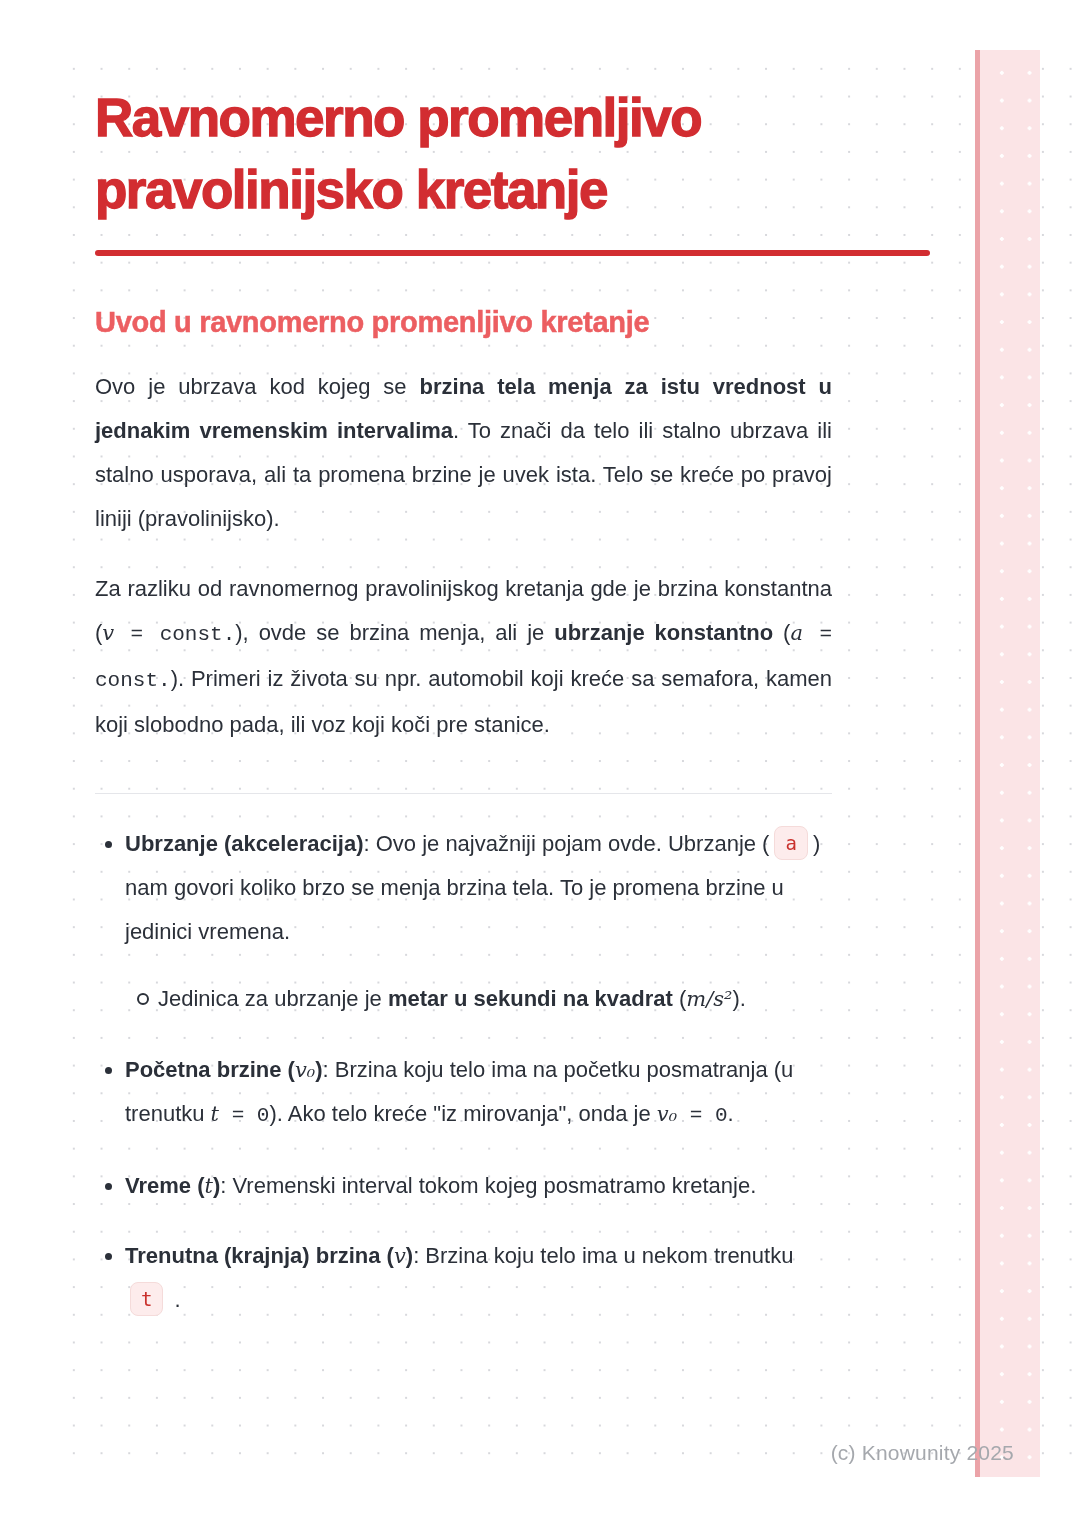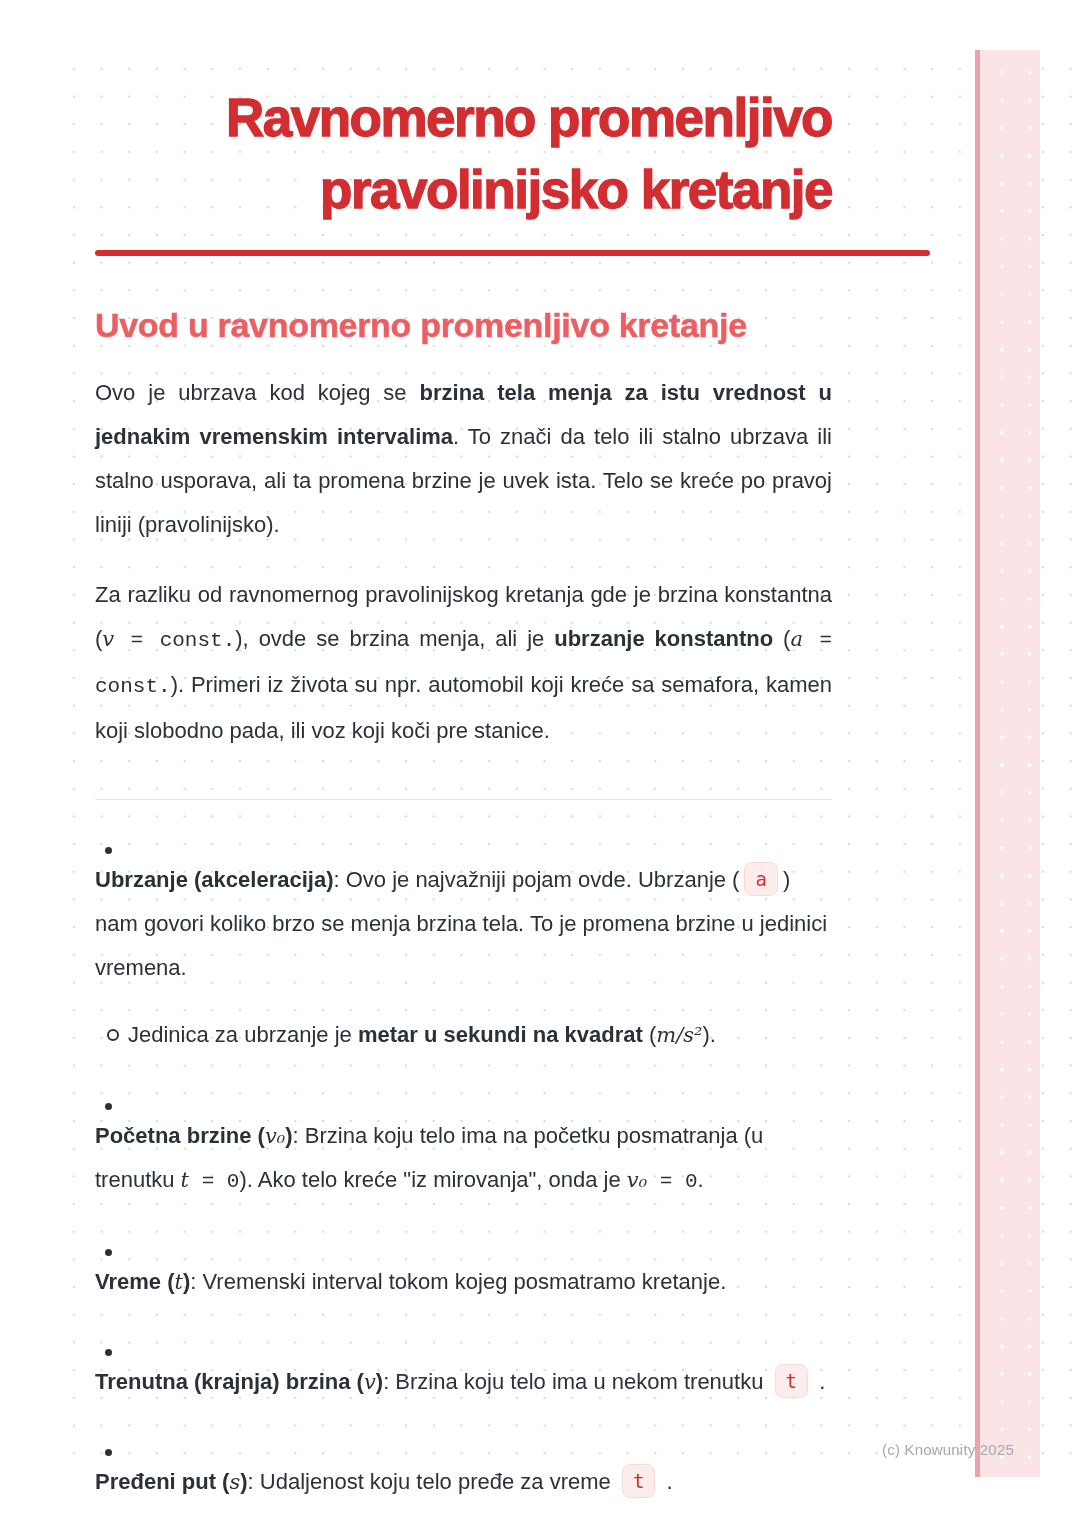--- a/index.html
+++ b/index.html
@@ -14,31 +14,31 @@
 
   
   .stripe{position:absolute;left:975px;top:50px;width:60px;height:1427px;z-index:1;
           background-color:var(--stripe);border-left:5px solid var(--stripe-edge);
           background-image:radial-gradient(circle,rgba(255,255,255,.95) 1.6px,transparent 1.8px);
           background-size:27.7px 27.7px;background-position:8px 9px;}
 
   .content{position:relative;z-index:2;margin-left:95px;width:737px;padding-top:82px;}
 
   h1.title{margin:0;font-size:53px;line-height:1.36;font-weight:700;letter-spacing:-1.5px;
-           color:var(--accent);text-align:right;-webkit-text-stroke:1.3px var(--accent);}
+           color:var(--accent);-webkit-text-stroke:1.3px var(--accent);}
   .rule{margin-top:24px;width:835px;height:6px;background:var(--accent);border-radius:3px;}
 
-  h2.sec{margin:50px 0 0;font-size:34px;font-weight:700;letter-spacing:-.3px;
+  h2.sec{margin:50px 0 0;font-size:29px;font-weight:700;letter-spacing:-.3px;
          color:var(--heading);-webkit-text-stroke:.5px var(--heading);}
   .divider{margin-top:46px;width:737px;height:1px;background:var(--divider);}
 
   p.body{margin:26px 0 0;font-size:22px;line-height:44px;color:var(--text);text-align:justify;}
 
   ul.main{list-style:none;margin:28px 0 0;padding:0;}
-  ul.main>li{display:flex;margin-top:26px;font-size:22px;line-height:44px;color:var(--text);flex-direction:column;}
+  ul.main>li{display:flex;margin-top:26px;font-size:22px;line-height:44px;color:var(--text);}
   .mk{flex:0 0 30px;}
   .mk .dot{display:block;width:7px;height:7px;background:var(--text);border-radius:50%;margin:19px 0 0 10px;}
   .tx{flex:1;}
 
   ul.sub{list-style:none;margin:10px 0 2px;padding:0;}
   ul.sub>li{display:flex;margin-top:24px;font-size:22px;line-height:42px;color:var(--text);}
   .mk2{flex:0 0 33px;}
   .mk2 .circ{display:block;width:8px;height:8px;border:2px solid var(--text);border-radius:50%;margin:15px 0 0 12px;}
 
   
@@ -48,21 +48,21 @@
   .sg-code{display:inline-block;background:var(--badge-bg);border:1px solid var(--badge-border);
            border-radius:8px;padding:0 10px;margin:0 5px;line-height:32px;
            font-family:"DejaVu Sans Mono",monospace;font-size:19px;color:var(--badge-text);
            vertical-align:1px;}
   .frac{display:inline-block;text-align:center;vertical-align:-12px;line-height:1.15;
         font-family:"DejaVu Serif","Liberation Serif",serif;font-style:italic;font-size:17px;
         margin:0 3px;}
   .frac .fn{display:block;border-bottom:1.4px solid var(--text);padding:0 3px;}
   .frac .fd{display:block;}
 
-  .footer{position:absolute;top:1441px;right:66px;z-index:3;font-size:15px;
+  .footer{position:absolute;top:1441px;right:66px;z-index:3;font-size:21px;
           color:var(--footer);letter-spacing:.2px;}
 </style>
 </head>
 <body>
 
 <div class="page">
   <div class="dots"></div>
   <div class="stripe"></div>
 
   <div class="content">
@@ -98,24 +98,18 @@
               <i class="dot"></i>
             </span>
             <span class="tx"><span class="sg-b">Vreme (</span><span class="sg-m">t</span><span class="sg-b">)</span><span>: Vremenski interval tokom kojeg posmatramo kretanje.</span></span>
           </li>
           <li>
             <span class="mk">
               <i class="dot"></i>
             </span>
             <span class="tx"><span class="sg-b">Trenutna (krajnja) brzina (</span><span class="sg-m">v</span><span class="sg-b">)</span><span>: Brzina koju telo ima u nekom trenutku </span><span class="sg-code">t</span><span> .</span></span>
           </li>
-          <li>
-            <span class="mk">
-              <i class="dot"></i>
-            </span>
-            <span class="tx"><span class="sg-b">Pređeni put (</span><span class="sg-m">s</span><span class="sg-b">)</span><span>: Udaljenost koju telo pređe za vreme </span><span class="sg-code">t</span><span> .</span></span>
-          </li>
         </ul>
       </div>
   </div>
 
   <div class="footer">(c) Knowunity 2025</div>
 </div>
 
 </body></html>

